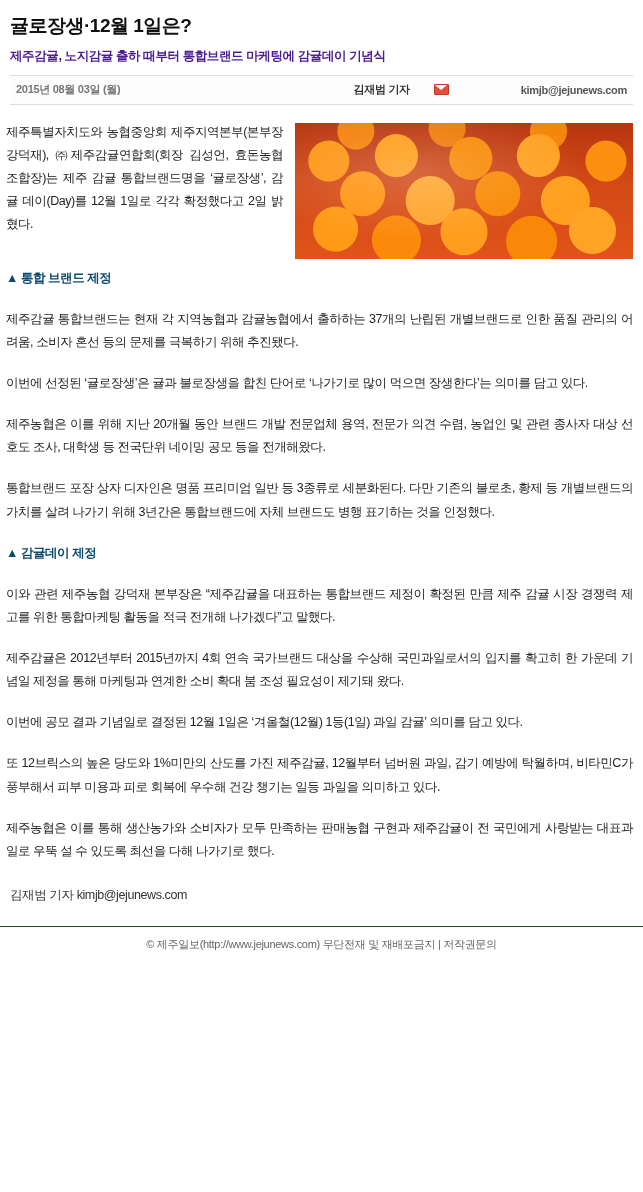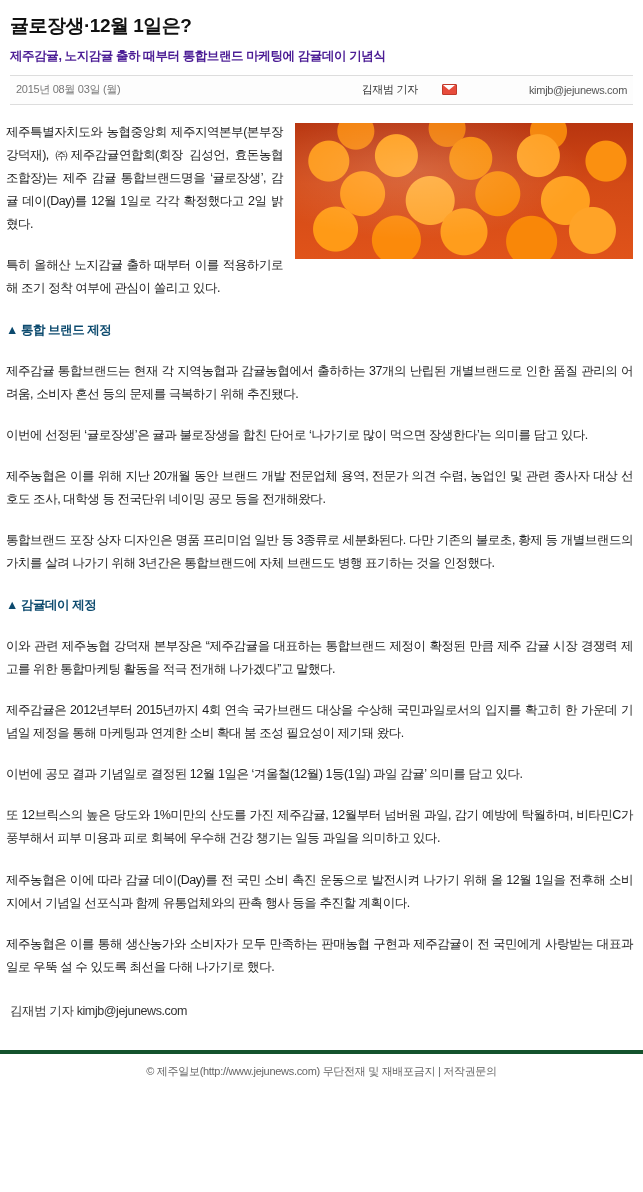--- a/index.html
+++ b/index.html
@@ -41,20 +41,21 @@
   }
   .byline-bar {
     border-top: 1px solid #dddddd;
     border-bottom: 1px solid #dddddd;
     margin: 0 10px;
     height: 28px;
     display: flex;
     align-items: center;
     justify-content: space-between;
     background: #fdfdfd;
+    font-weight: bold;
   }
   .byline-date {
     font-size: 11px;
     color: #777777;
     letter-spacing: -0.3px;
     padding-left: 6px;
   }
   .byline-right {
     display: flex;
     align-items: center;
@@ -145,22 +146,22 @@
     font-weight: bold;
     color: #0c4a6e;
   }
   .footer-byline {
     font-size: 12.5px;
     color: #333333;
     letter-spacing: -0.4px;
     padding: 6px 10px 18px 10px;
   }
   .copyright-bar {
-    border-top: 4px solid #14532d;
-    margin-top: 12px;
+    border-top: 1px solid #14532d;
+    margin-top: 4px;
     padding: 10px 10px 14px 10px;
     text-align: center;
     font-size: 11px;
     color: #666666;
     letter-spacing: -0.3px;
   }
   .clear { clear: both; }
 </style>
 </head>
 <body>
@@ -182,36 +183,34 @@
   </div>
 
   <div class="body-wrap">
 
     <div class="lead-block">
       <div class="photo">
         <div class="bg"></div>
         <div class="sheen"></div>
       </div>
       <p class="para">제주특별자치도와 농협중앙회 제주지역본부(본부장 강덕재), ㈜제주감귤연합회(회장 김성언, 효돈농협 조합장)는 제주 감귤 통합브랜드명을 ‘귤로장생’, 감귤 데이(Day)를 12월 1일로 각각 확정했다고 2일 밝혔다.</p>
-      <p class="para">특히 올해산 노지감귤 출하 때부터 이를 적용하기로 해 조기 정착 여부에 관심이 쏠리고 있다.</p>
     </div>
     <div class="clear"></div>
 
     <p class="para sub">▲ 통합 브랜드 제정</p>
     <p class="para">제주감귤 통합브랜드는 현재 각 지역농협과 감귤농협에서 출하하는 37개의 난립된 개별브랜드로 인한 품질 관리의 어려움, 소비자 혼선 등의 문제를 극복하기 위해 추진됐다.</p>
     <p class="para">이번에 선정된 ‘귤로장생’은 귤과 불로장생을 합친 단어로 ‘나가기로 많이 먹으면 장생한다’는 의미를 담고 있다.</p>
     <p class="para">제주농협은 이를 위해 지난 20개월 동안 브랜드 개발 전문업체 용역, 전문가 의견 수렴, 농업인 및 관련 종사자 대상 선호도 조사, 대학생 등 전국단위 네이밍 공모 등을 전개해왔다.</p>
     <p class="para">통합브랜드 포장 상자 디자인은 명품 프리미엄 일반 등 3종류로 세분화된다. 다만 기존의 불로초, 황제 등 개별브랜드의 가치를 살려 나가기 위해 3년간은 통합브랜드에 자체 브랜드도 병행 표기하는 것을 인정했다.</p>
     <p class="para sub">▲ 감귤데이 제정</p>
 
     <p class="para">이와 관련 제주농협 강덕재 본부장은 “제주감귤을 대표하는 통합브랜드 제정이 확정된 만큼 제주 감귤 시장 경쟁력 제고를 위한 통합마케팅 활동을 적극 전개해 나가겠다”고 말했다.</p>
     <p class="para">제주감귤은 2012년부터 2015년까지 4회 연속 국가브랜드 대상을 수상해 국민과일로서의 입지를 확고히 한 가운데 기념일 제정을 통해 마케팅과 연계한 소비 확대 붐 조성 필요성이 제기돼 왔다.</p>
     <p class="para">이번에 공모 결과 기념일로 결정된 12월 1일은 ‘겨울철(12월) 1등(1일) 과일 감귤’ 의미를 담고 있다.</p>
     <p class="para">또 12브릭스의 높은 당도와 1%미만의 산도를 가진 제주감귤, 12월부터 넘버원 과일, 감기 예방에 탁월하며, 비타민C가 풍부해서 피부 미용과 피로 회복에 우수해 건강 챙기는 일등 과일을 의미하고 있다.</p>
-    <p class="para">제주농협은 이에 따라 감귤 데이(Day)를 전 국민 소비 촉진 운동으로 발전시켜 나가기 위해 올 12월 1일을 전후해 소비지에서 기념일 선포식과 함께 유통업체와의 판촉 행사 등을 추진할 계획이다.</p>
     <p class="para">제주농협은 이를 통해 생산농가와 소비자가 모두 만족하는 판매농협 구현과 제주감귤이 전 국민에게 사랑받는 대표과일로 우뚝 설 수 있도록 최선을 다해 나가기로 했다.</p>
   </div>
 
   <div class="footer-byline">김재범 기자  kimjb@jejunews.com</div>
 
   <div class="copyright-bar">© 제주일보(http://www.jejunews.com) 무단전재 및 재배포금지 | 저작권문의</div>
 
 </div>
 
 </body></html>

